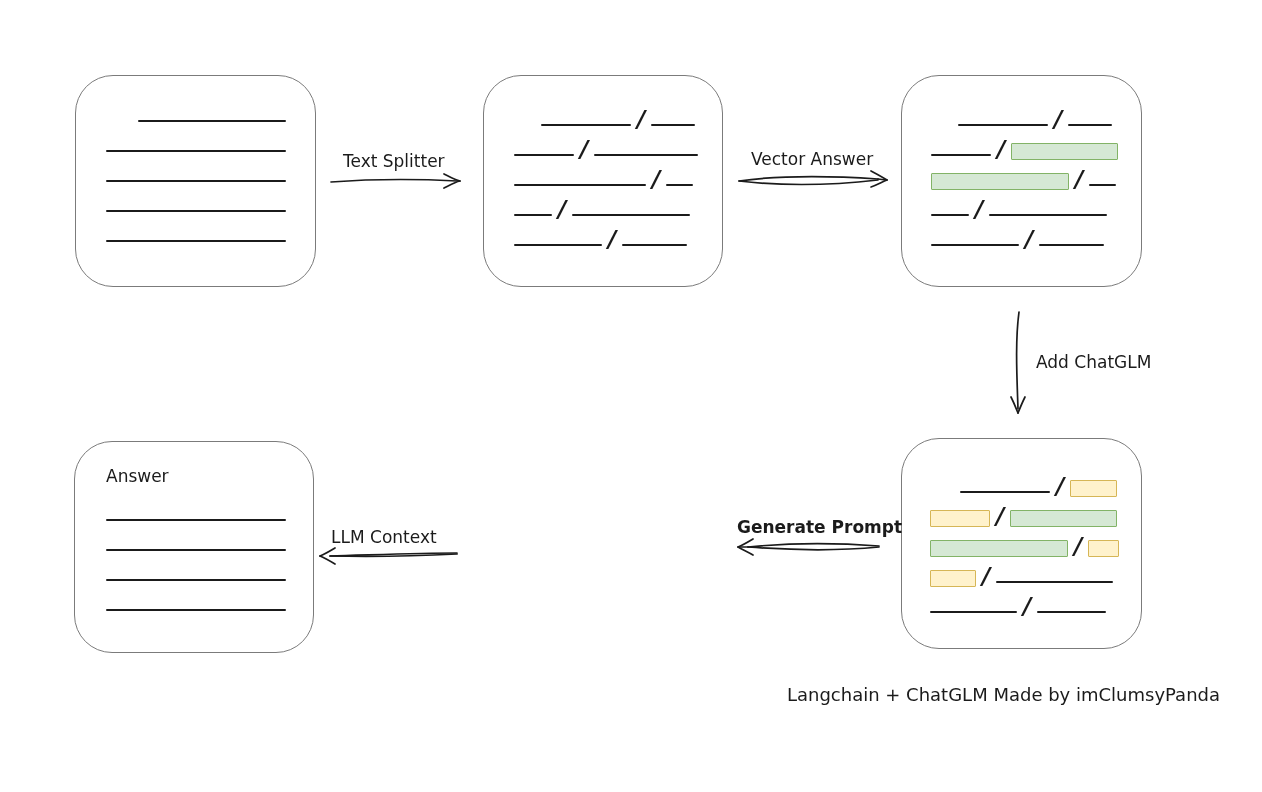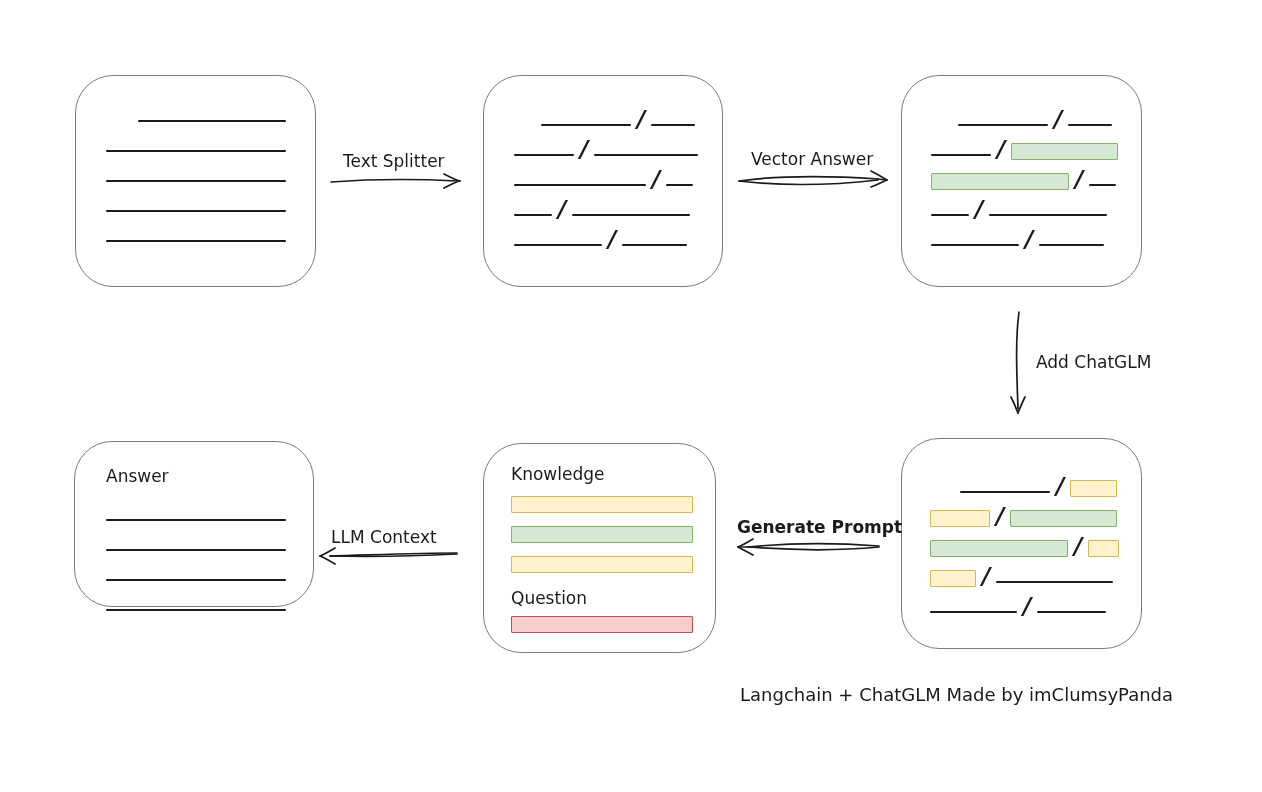--- a/index.html
+++ b/index.html
@@ -16,21 +16,21 @@
   }
   .box{
     position:absolute; background:#fff; box-sizing:border-box;
     border:1.5px solid var(--box-border); border-radius:38px;
   }
   #box-document{left:75px; top:75px; width:241px; height:212px; padding:44px 30px 0 30px;}
   #box-split   {left:483px; top:75px; width:240px; height:212px; padding:20px 26px 0 30px;}
   #box-matched {left:901px; top:75px; width:241px; height:212px; padding:20px 26px 0 29px;}
   #box-context {left:901px; top:438px; width:241px; height:211px; padding:24px 24px 0 28px;}
   #box-prompt  {left:483px; top:443px; width:233px; height:210px; padding:20px 22px 0 27px;}
-  #box-answer  {left:74px;  top:441px; width:240px; height:166px; padding:24px 28px 0 31px;}
+  #box-answer  {left:74px;  top:441px; width:240px; height:212px; padding:24px 28px 0 31px;}
 
   .doc-lines{display:flex; flex-direction:column; gap:28px;}
   .answer-lines{display:flex; flex-direction:column; gap:28px; margin-top:33px;}
   .seg-line{height:2px; background:var(--line); border-radius:1px; flex:0 0 auto;}
 
   .chunk-row{display:flex; align-items:flex-end; height:30px;}
   .slash{
     font-size:23px; line-height:20px; font-style:italic; font-weight:bold;
     margin:0 6px -3px 6px; flex:0 0 auto; color:var(--line);
   }
@@ -48,21 +48,21 @@
   #knowledge-bars .bar:first-child{margin-top:12px;}
   #question-bars .bar{margin-top:8px;}
 
   .arrow-label{position:absolute; font-size:17px; line-height:20px; white-space:nowrap;}
   #label-text-splitter  {left:343px; top:151px;}
   #label-vector-search  {left:751px; top:149px;}
   #label-add-context    {left:1036px; top:352px;}
   #label-generate-prompt{left:737px; top:517px;font-weight:bold;}
   #label-llm-response   {left:331px; top:527px;}
 
-  #caption{position:absolute; left:740px; top:684px; width:480px; text-align:left;
+  #caption{position:absolute; left:740px; top:684px; width:480px; text-align:right;
            font-size:18px; line-height:22px; white-space:nowrap;}
 
   #arrow-layer{position:absolute; left:0; top:0; width:1262px; height:792px; pointer-events:none;}
   #arrow-layer path{fill:none; stroke:var(--line); stroke-width:1.7; stroke-linecap:round;}
 </style>
 </head>
 <body>
 
 <div class="stage">
 
@@ -159,32 +159,20 @@
           <div class="seg-line" style="width: 117px;"></div>
         </div>
         <div class="chunk-row">
           <div class="seg-line" style="width: 87px;"></div>
           <span class="slash">/</span>
           <div class="seg-line" style="width: 69px;"></div>
         </div>
       </div>
   </div>
 
-  <div class="box" id="box-prompt">
-    <div class="box-title">Knowledge</div>
-    <div id="knowledge-bars">
-        <div class="bar bar-yellow" style="width: 182px;"></div>
-        <div class="bar bar-green" style="width: 182px;"></div>
-        <div class="bar bar-yellow" style="width: 182px;"></div>
-      </div>
-    <div class="box-title q-title">Question</div>
-    <div id="question-bars">
-        <div class="bar bar-red" style="width: 182px;"></div>
-      </div>
-  </div>
 
   <div class="box" id="box-answer">
     <div class="box-title">Answer</div>
     <div class="answer-lines">
         <div class="seg-line" style="width: 180px;"></div>
         <div class="seg-line" style="width: 180px;"></div>
         <div class="seg-line" style="width: 180px;"></div>
         <div class="seg-line" style="width: 180px;"></div>
       </div>
   </div>

